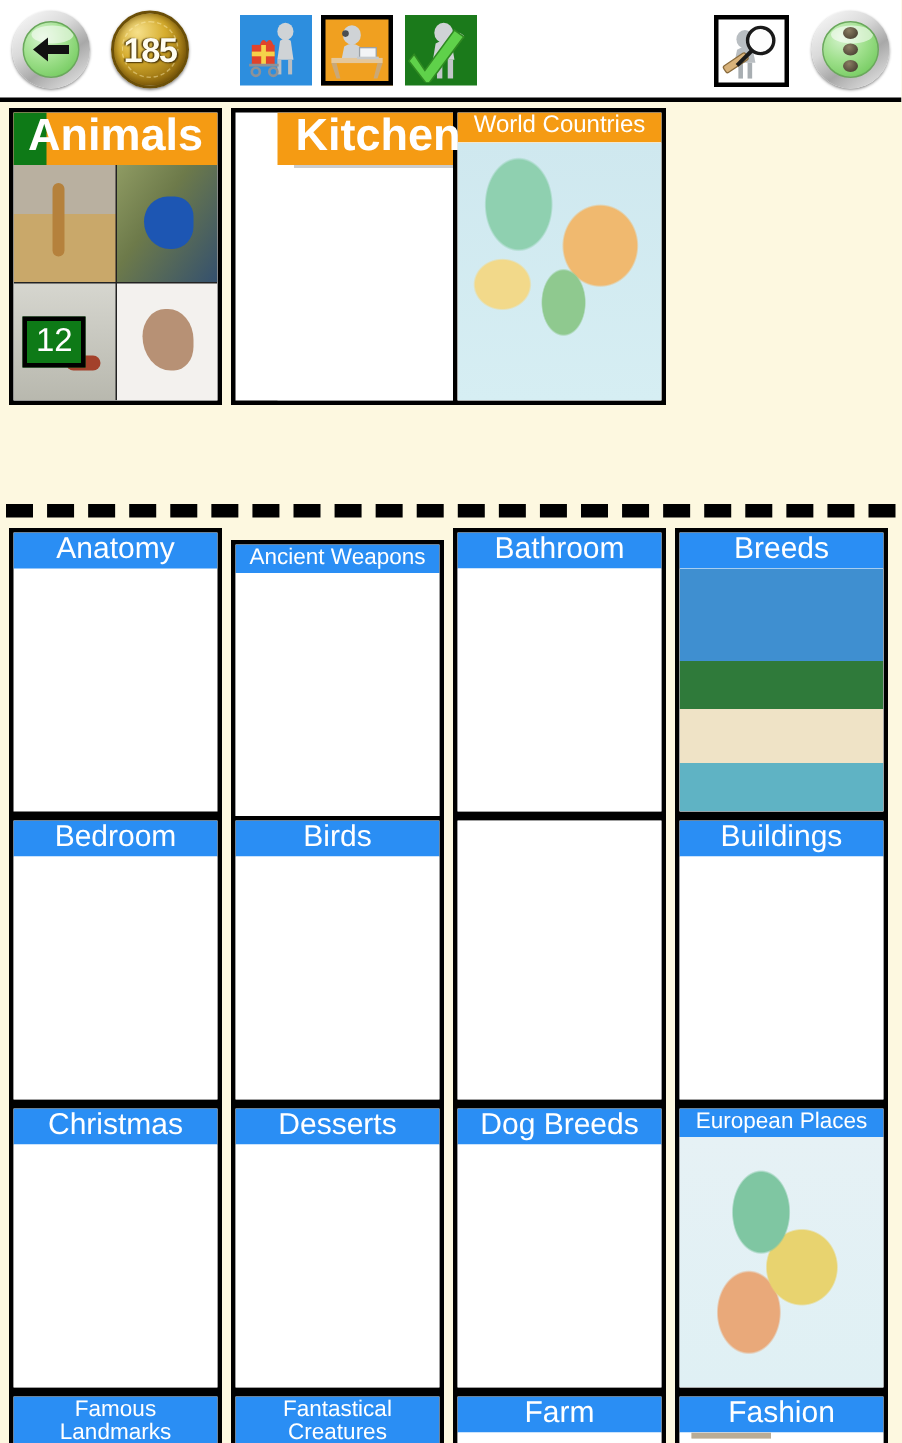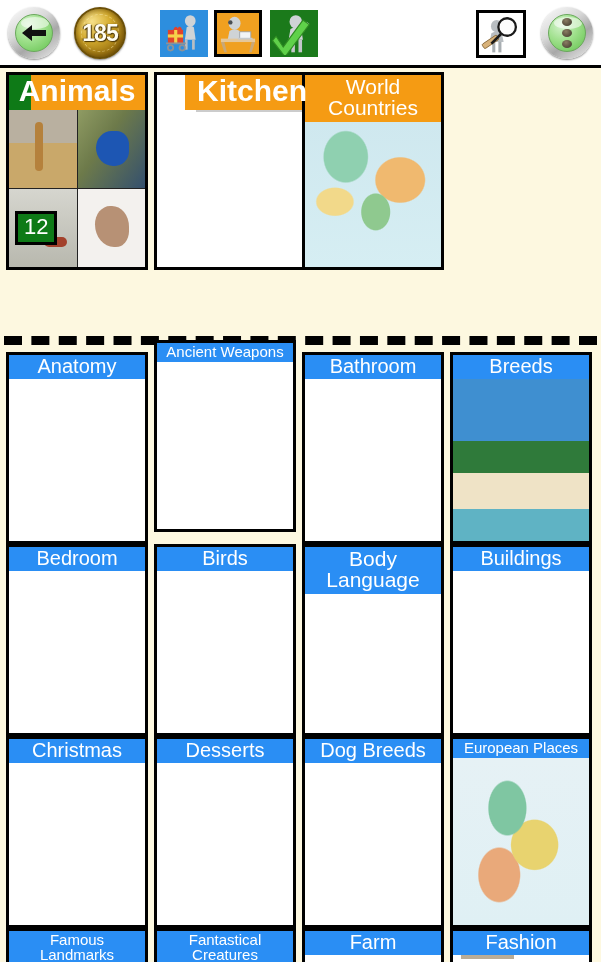--- a/index.html
+++ b/index.html
@@ -116,21 +116,21 @@
     line-height:1.02;
     padding:1px 2px 3px;
     position:relative;
     flex:0 0 auto;
     letter-spacing:0px;
   }
   .card-title.orange { background:#f59b13; }
   .card-title.blue   { background:#2a8ef4; }
   .card-title.big    { font-size:30px;font-weight:bold; }
   .card-title.med    { font-size:20px; }
-  .card-title.small  { font-size:21px; }
+  .card-title.small  { font-size:16px; }
   .card-title.two    { font-size:15px; }
 
   .green-tab {
     position:absolute; left:0; top:0; width:22px; height:100%;
     background:#0e7a17;
   }
   .card-body { flex:1 1 auto; position:relative; overflow:hidden; background:#fff; }
 
   
   .count-badge {
@@ -334,21 +334,21 @@
 
   <div id="divider"></div>
 
   <div id="grid-area">
       <div class="card" style="left: 6px; top: 284px; width: 142px; height: 192px; align-items: flex-end;">
         <div class="card-title blue med"><span style="position: relative; z-index: 2;">Anatomy</span></div>
         <div class="card-body">
           <div class="art anatomy"></div>
         </div>
       </div>
-      <div class="card" style="left: 154px; top: 272px; width: 142px; height: 192px;">
+      <div class="card" style="left: 154px; top: 292px; width: 142px; height: 192px;">
         <div class="card-title blue two"><span style="position: relative; z-index: 2;">Ancient Weapons</span></div>
         <div class="card-body">
           <div class="art weapons"></div>
         </div>
       </div>
       <div class="card" style="left: 302px; top: 284px; width: 142px; height: 192px;">
         <div class="card-title blue med"><span style="position: relative; z-index: 2;">Bathroom</span></div>
         <div class="card-body">
           <div class="art bathroom"></div>
         </div>
@@ -365,21 +365,20 @@
           <div class="art bedroom"></div>
         </div>
       </div>
       <div class="card" style="left: 154px; top: 476px; width: 142px; height: 192px;">
         <div class="card-title blue med"><span style="position: relative; z-index: 2;">Birds</span></div>
         <div class="card-body">
           <div class="art birds"></div>
         </div>
       </div>
       <div class="card" style="left: 302px; top: 476px; width: 142px; height: 192px;">
-        <div class="card-title blue small"><span style="position: relative; z-index: 2;">Body Language</span></div>
         <div class="card-body">
           <div class="art bodylang"></div>
         </div>
       </div>
       <div class="card" style="left: 450px; top: 476px; width: 142px; height: 192px;">
         <div class="card-title blue med"><span style="position: relative; z-index: 2;">Buildings</span></div>
         <div class="card-body">
           <div class="art buildings"></div>
         </div>
       </div>

